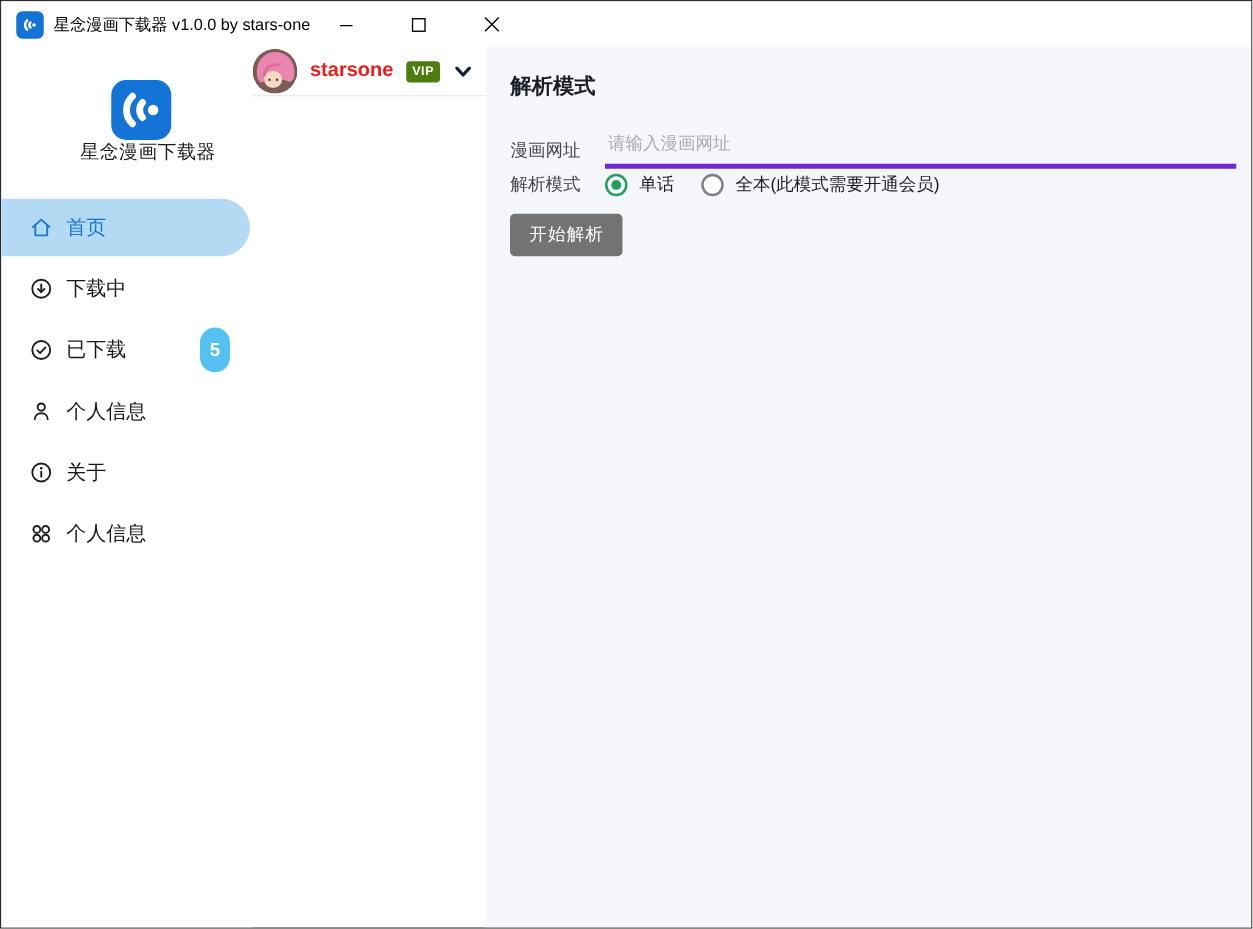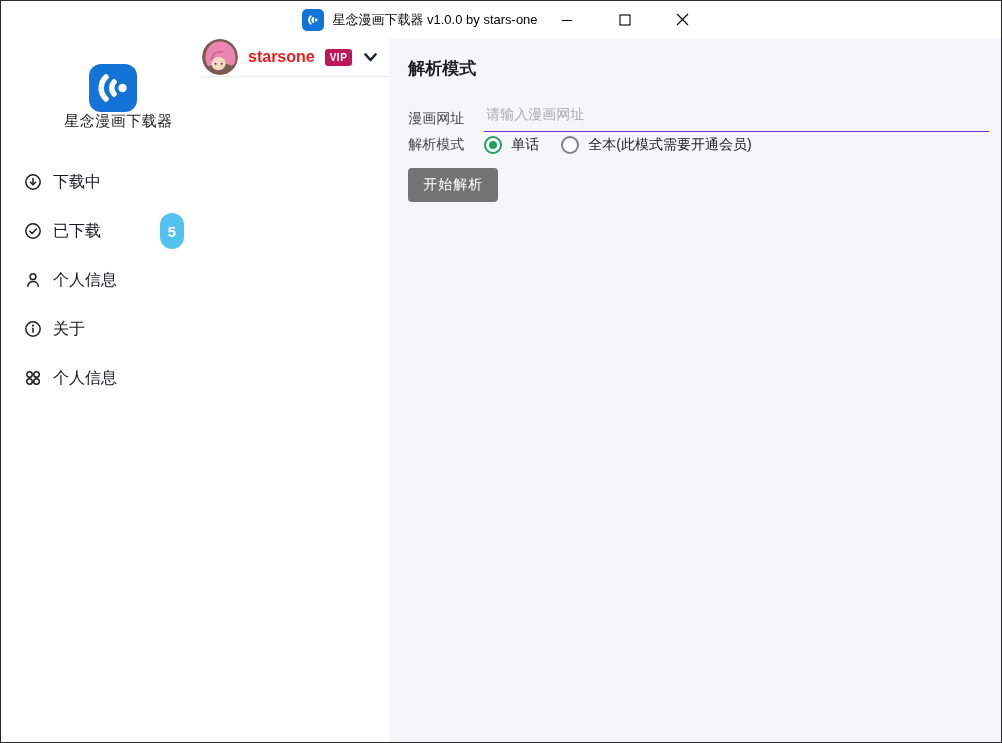--- a/index.html
+++ b/index.html
@@ -1,20 +1,20 @@
 <!DOCTYPE html>
 <html><head>
 <meta charset="utf-8">
 <style>
   * { margin:0; padding:0; box-sizing:border-box; }
   html,body { width:1002px; height:743px; font-family:"Liberation Sans","DejaVu Sans",sans-serif; background:#fff; }
   .window { width:1002px; height:743px; border:1px solid #2b2b2b; background:#fff; display:flex; flex-direction:column; overflow:hidden; }
 
   
-  .titlebar { height:37px; flex:0 0 37px; display:flex; align-items:center; justify-content:center; background:#fff; }
+  .titlebar { height:37px; flex:0 0 37px; display:flex; align-items:center; justify-content:flex-start; background:#fff; }
   .titlebar-left { display:flex; align-items:center; padding-left:12px; }
   .app-icon { width:22px; height:22px; border-radius:5px; background:#1473D6; display:inline-flex; align-items:center; justify-content:center; margin-right:8px; }
   .titlebar-title { font-size:13px; color:#000; }
   .win-controls { display:flex; height:37px; }
   .win-btn { width:58px; height:37px; border:none; background:transparent; display:flex; align-items:center; justify-content:center; cursor:pointer; }
 
   
   .app-body { flex:1; display:flex; min-height:0; }
   .sidebar { width:201px; flex:0 0 201px; background:#fff; display:flex; flex-direction:column; }
   .right-pane { flex:1; display:flex; flex-direction:row; min-width:0; }
@@ -28,29 +28,29 @@
   .menu-item .mi-icon { width:20px; height:20px; margin-right:10px; display:inline-flex; color:#1b1d1f; }
   .menu-item.active { background:#B4DAF3; color:#1778D2; border-radius:0 23px 23px 0; margin-right:2px; }
   .menu-item.active .mi-icon { color:#1778D2; }
   .badge { margin-left:auto; margin-right:18px; min-width:24px; height:36px; border-radius:12px; background:#55C1F0; color:#fff; font-size:15px; font-weight:bold; display:flex; align-items:center; justify-content:center; }
 
   
   .topbar { height:39px; flex:0 0 39px; background:#fff; border-bottom:1px solid #e9ebee; display:flex; align-items:center; justify-content:flex-end; padding-right:12px; }
   .user-area { display:flex; align-items:center; cursor:pointer; }
   .avatar { width:36px; height:36px; border-radius:50%; overflow:hidden; display:inline-flex; flex:0 0 36px; }
   .username { font-size:16px; font-weight:bold; color:#ED1B1B; margin:0 10px; }
-  .vip { background:#be185d; color:#fff; font-size:10px; font-weight:bold; padding:3px 5px; border-radius:3px; letter-spacing:.5px; }
+  .vip { background:#4d7c0f; color:#fff; font-size:10px; font-weight:bold; padding:3px 5px; border-radius:3px; letter-spacing:.5px; }
   .chevron { display:inline-flex; margin-left:12px; color:#16202e; }
 
   
   .content { flex:1; background:#F4F6F9; padding:19px 12px 0 19px; }
   .section-title { font-size:17px; font-weight:bold; color:#1b1e24; margin-bottom:26px; }
   .form-row { display:flex; align-items:center; }
   .form-label { flex:0 0 60px; font-size:14px; color:#43474c; margin-right:16px; white-space:nowrap; }
-  .url-input { flex:1; border:none; outline:none; background:transparent; border-bottom:1px solid #6d28d9; font-size:14px; color:#303235; padding:0 0 9px 2px; font-family:inherit; }
+  .url-input { flex:1; border:none; outline:none; background:transparent; border-bottom:4px solid #6d28d9; font-size:14px; color:#303235; padding:0 0 9px 2px; font-family:inherit; }
   .url-input::placeholder { color:#a8abb2; }
   .mode-row { margin-top:4px; }
   .radio-group { display:flex; align-items:center; }
   .radio { width:18px; height:18px; border-radius:50%; display:inline-flex; align-items:center; justify-content:center; background:#fff; cursor:pointer; }
   .radio.selected { border:2.5px solid #21A05D; }
   .radio.selected .dot { width:8px; height:8px; border-radius:50%; background:#21A05D; }
   .radio.unselected { border:2px solid #7d8085; }
   .radio-label { font-size:14px; color:#1b1d20; margin-left:9px; }
   .radio-label.first { margin-right:22px; }
   .submit-btn { margin-top:14px; border:none; background:#737373; color:#fff; font-size:14px; padding:8px 15px; border-radius:4px; cursor:pointer; font-family:inherit; letter-spacing:1px; }
@@ -101,20 +101,29 @@
             <path d="M17 13 a15 15 0 0 0 0 22" fill="none" stroke="#fff" stroke-width="5.5" stroke-linecap="round"></path>
             <path d="M25 18 a9 9 0 0 0 0 12" fill="none" stroke="#fff" stroke-width="5.5" stroke-linecap="round"></path>
             <circle cx="33.5" cy="24" r="4.2" fill="#fff"></circle>
           </svg>
         </span>
         <span class="brand-name">星念漫画下载器</span>
       </div>
 
       <nav class="menu">
 
+        <div class="menu-item active">
+          <span class="mi-icon">
+            <svg width="20" height="20" viewBox="0 0 24 24" fill="none" stroke="currentColor" stroke-width="1.8" stroke-linecap="round" stroke-linejoin="round">
+              <path d="M4 11.6 L12 4.4 L20 11.6"></path>
+                <path d="M6.3 9.8 V19.5 H17.7 V9.8"></path>
+            </svg>
+          </span>
+          <span class="mi-label">首页</span>
+        </div>
 
         <div class="menu-item">
           <span class="mi-icon">
             <svg width="20" height="20" viewBox="0 0 24 24" fill="none" stroke="currentColor" stroke-width="1.8" stroke-linecap="round" stroke-linejoin="round">
               <circle cx="12" cy="12" r="8.6"></circle>
                 <line x1="12" y1="7.8" x2="12" y2="15"></line>
                 <polyline points="8.9,12.2 12,15.3 15.1,12.2"></polyline>
             </svg>
           </span>
           <span class="mi-label">下载中</span>

